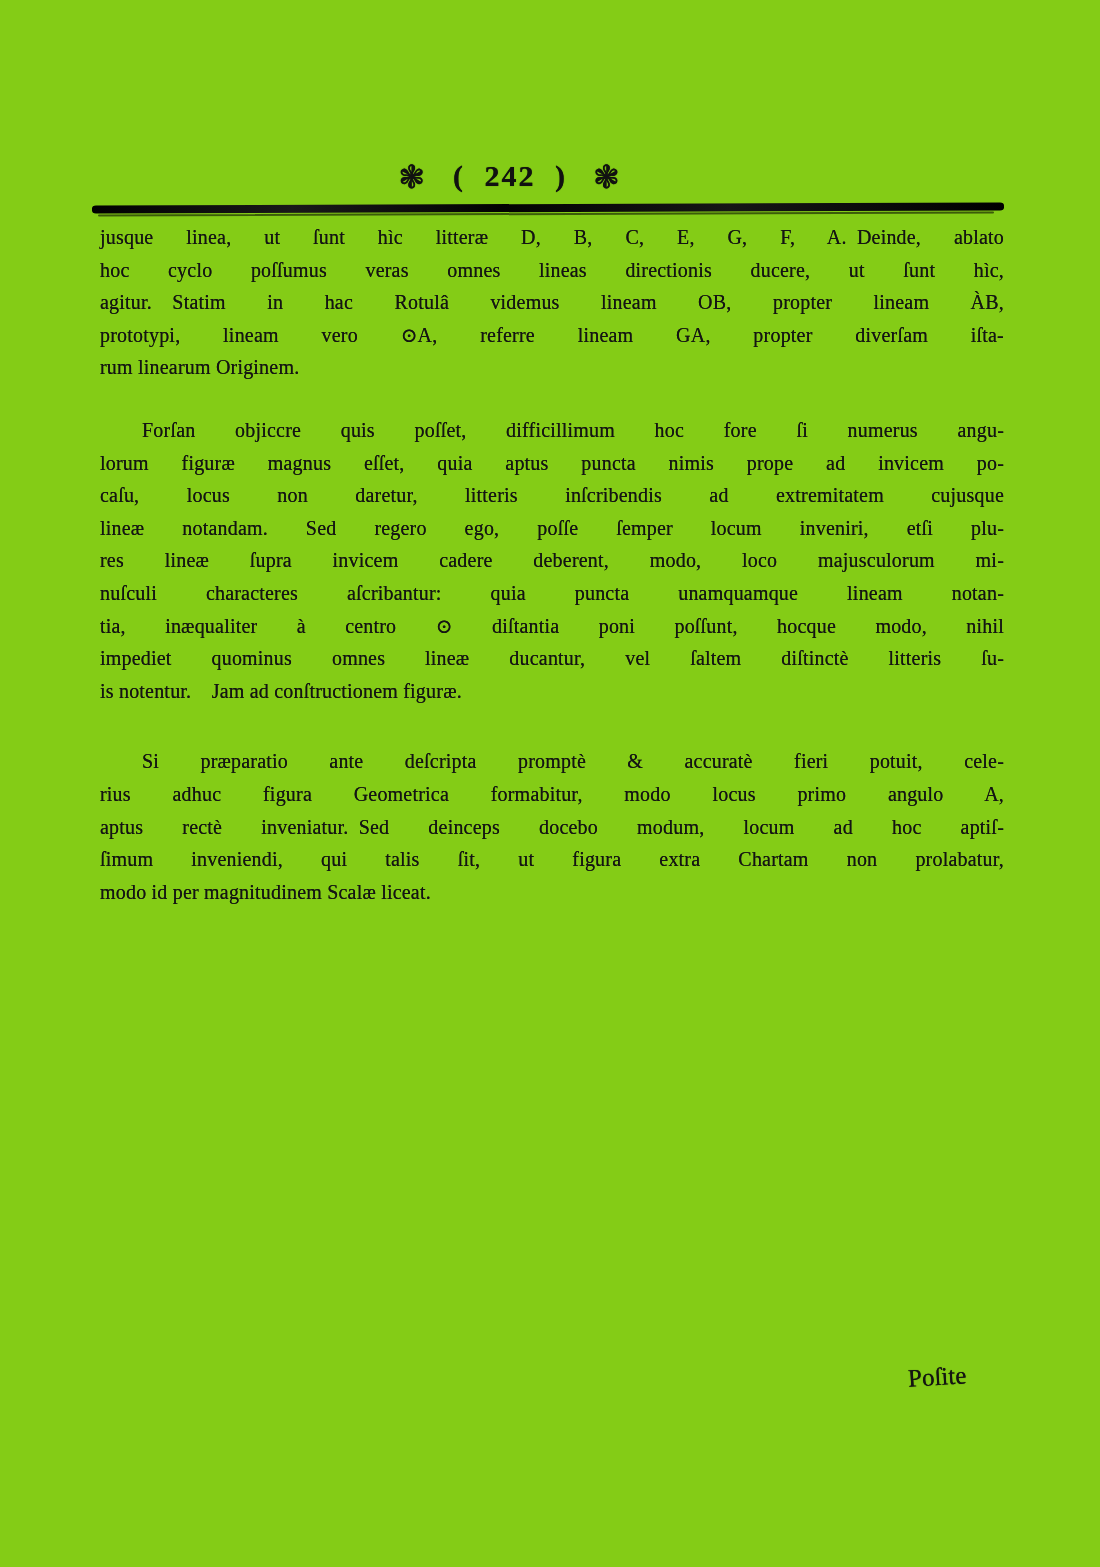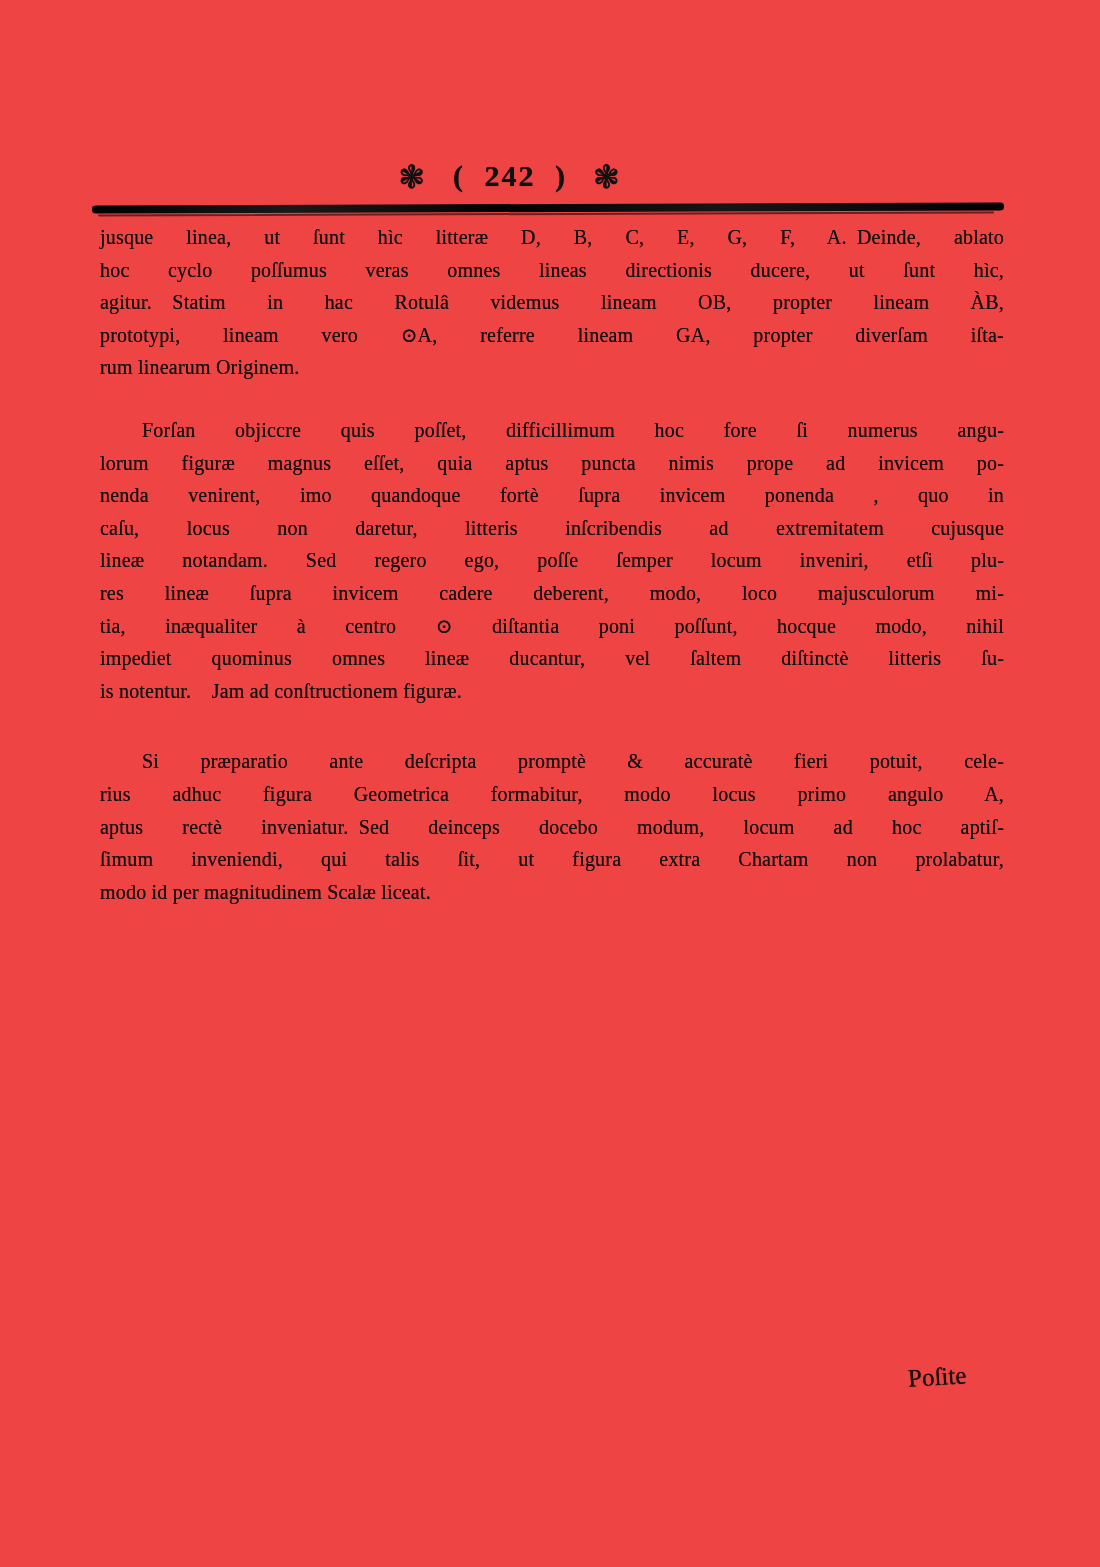--- a/index.html
+++ b/index.html
@@ -1,21 +1,21 @@
 <!DOCTYPE html>
 <html><head>
 <meta charset="utf-8">
 <style>
   * { margin: 0; padding: 0; box-sizing: border-box; }
   html, body { background: #ffffff; }
   .page {
     position: relative;
     width: 1100px;
     height: 1567px;
-    background: #ef4444;
+    background: #84cc16;
     overflow: hidden;
     font-family: "Liberation Serif", "DejaVu Serif", serif;
     color: #141414;
   }
   
   .running-head {
     position: absolute;
     top: 158px;
     left: 0;
     width: 1020px;
@@ -107,24 +107,24 @@
       <span class="line">jusque linea, ut ſunt hìc litteræ D, B, C, E, G, F, A. Deinde, ablato</span>
       <span class="line">hoc cyclo poſſumus veras omnes lineas directionis ducere, ut ſunt hìc,</span>
       <span class="line">agitur.  Statim in hac Rotulâ videmus lineam OB, propter lineam ÀB,</span>
       <span class="line">prototypi, lineam vero ⊙A, referre lineam GA, propter diverſam iſta-</span>
       <span class="line last">rum linearum Originem.</span>
     </div>
 
     <div class="para">
       <span class="line indent">Forſan objiccre quis poſſet, difficillimum hoc fore ſi numerus angu-</span>
       <span class="line">lorum figuræ magnus eſſet, quia aptus puncta nimis prope ad invicem po-</span>
-      <span class="line">nenda venirent, imo quandoque fortè ſupra invicem ponenda , quo in</span>
       <span class="line">caſu, locus non daretur, litteris inſcribendis ad extremitatem cujusque</span>
       <span class="line">lineæ notandam. Sed regero ego, poſſe ſemper locum inveniri, etſi plu-</span>
       <span class="line">res lineæ ſupra invicem cadere deberent, modo, loco majusculorum mi-</span>
+      <span class="line">nuſculi characteres aſcribantur: quia puncta unamquamque lineam notan-</span>
       <span class="line">tia, inæqualiter à centro ⊙ diſtantia poni poſſunt, hocque modo, nihil</span>
       <span class="line">impediet quominus omnes lineæ ducantur, vel ſaltem diſtinctè litteris ſu-</span>
       <span class="line last">is notentur.  Jam ad conſtructionem figuræ.</span>
     </div>
 
     <div class="para gap-lg">
       <span class="line indent">Si præparatio ante deſcripta promptè &amp; accuratè fieri potuit, cele-</span>
       <span class="line">rius adhuc figura Geometrica formabitur, modo locus primo angulo A,</span>
       <span class="line">aptus rectè inveniatur. Sed deinceps docebo modum, locum ad hoc aptiſ-</span>
       <span class="line">ſimum inveniendi, qui talis ſit, ut figura extra Chartam non prolabatur,</span>

